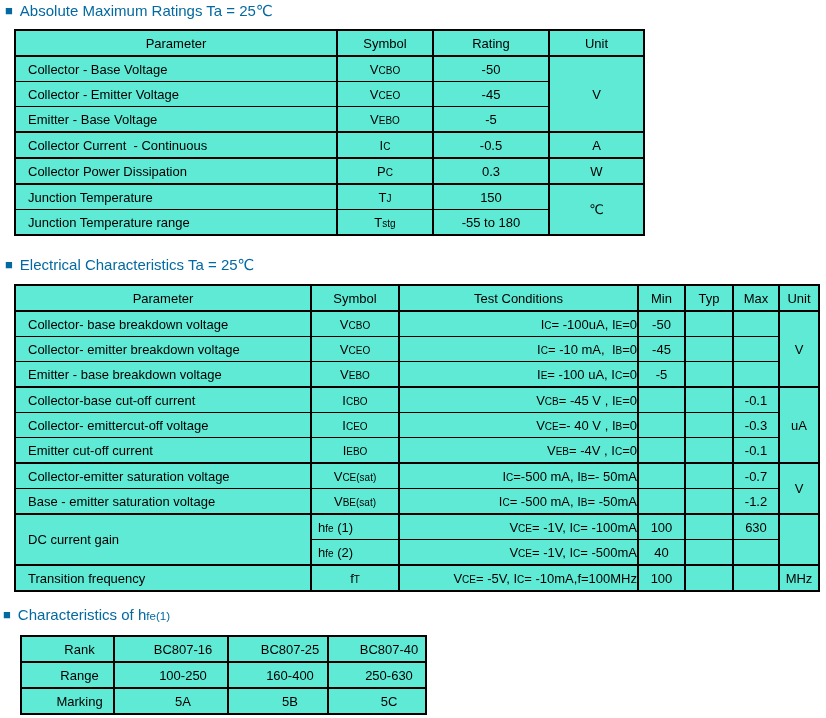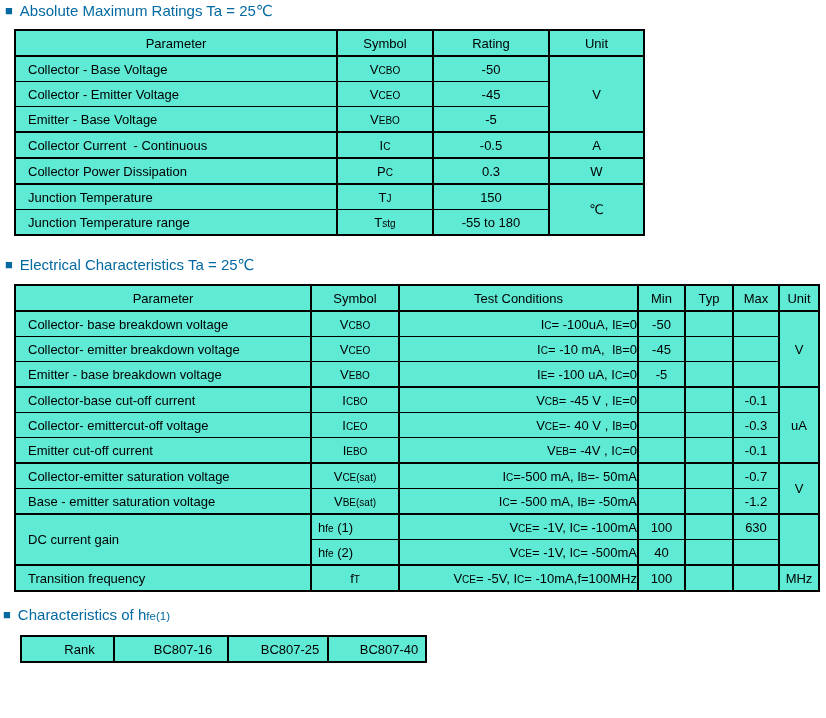--- a/index.html
+++ b/index.html
@@ -212,14 +212,26 @@
       <col style="width:100px">
       <col style="width:98px">
     </colgroup>
   <tbody>
       <tr>
     <td>Rank</td>
     <td>BC807-16</td>
     <td>BC807-25</td>
     <td>BC807-40</td>
   </tr>
+  <tr>
+    <td>Range</td>
+    <td>100-250</td>
+    <td>160-400</td>
+    <td>250-630</td>
+  </tr>
+  <tr>
+    <td>Marking</td>
+    <td>5A</td>
+    <td>5B</td>
+    <td>5C</td>
+  </tr>
 </tbody>
   </table>
 
 </body></html>

